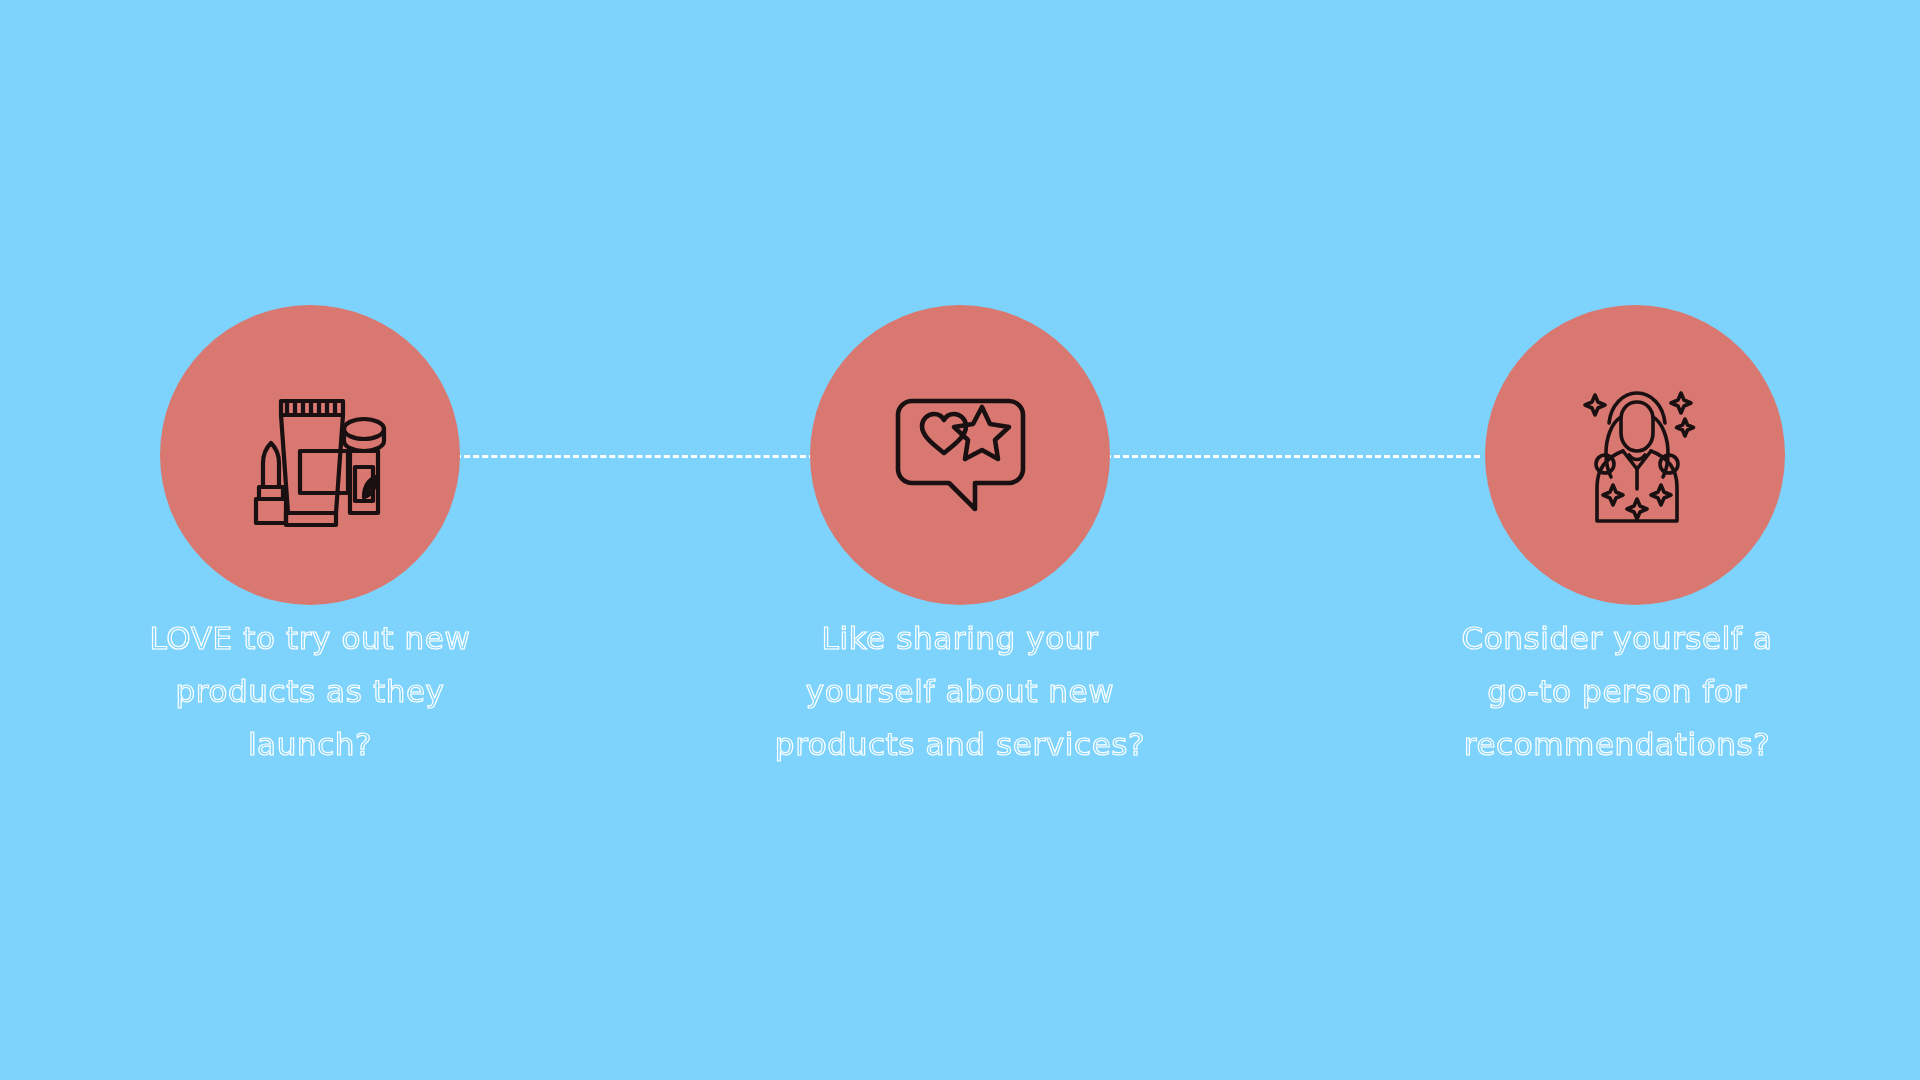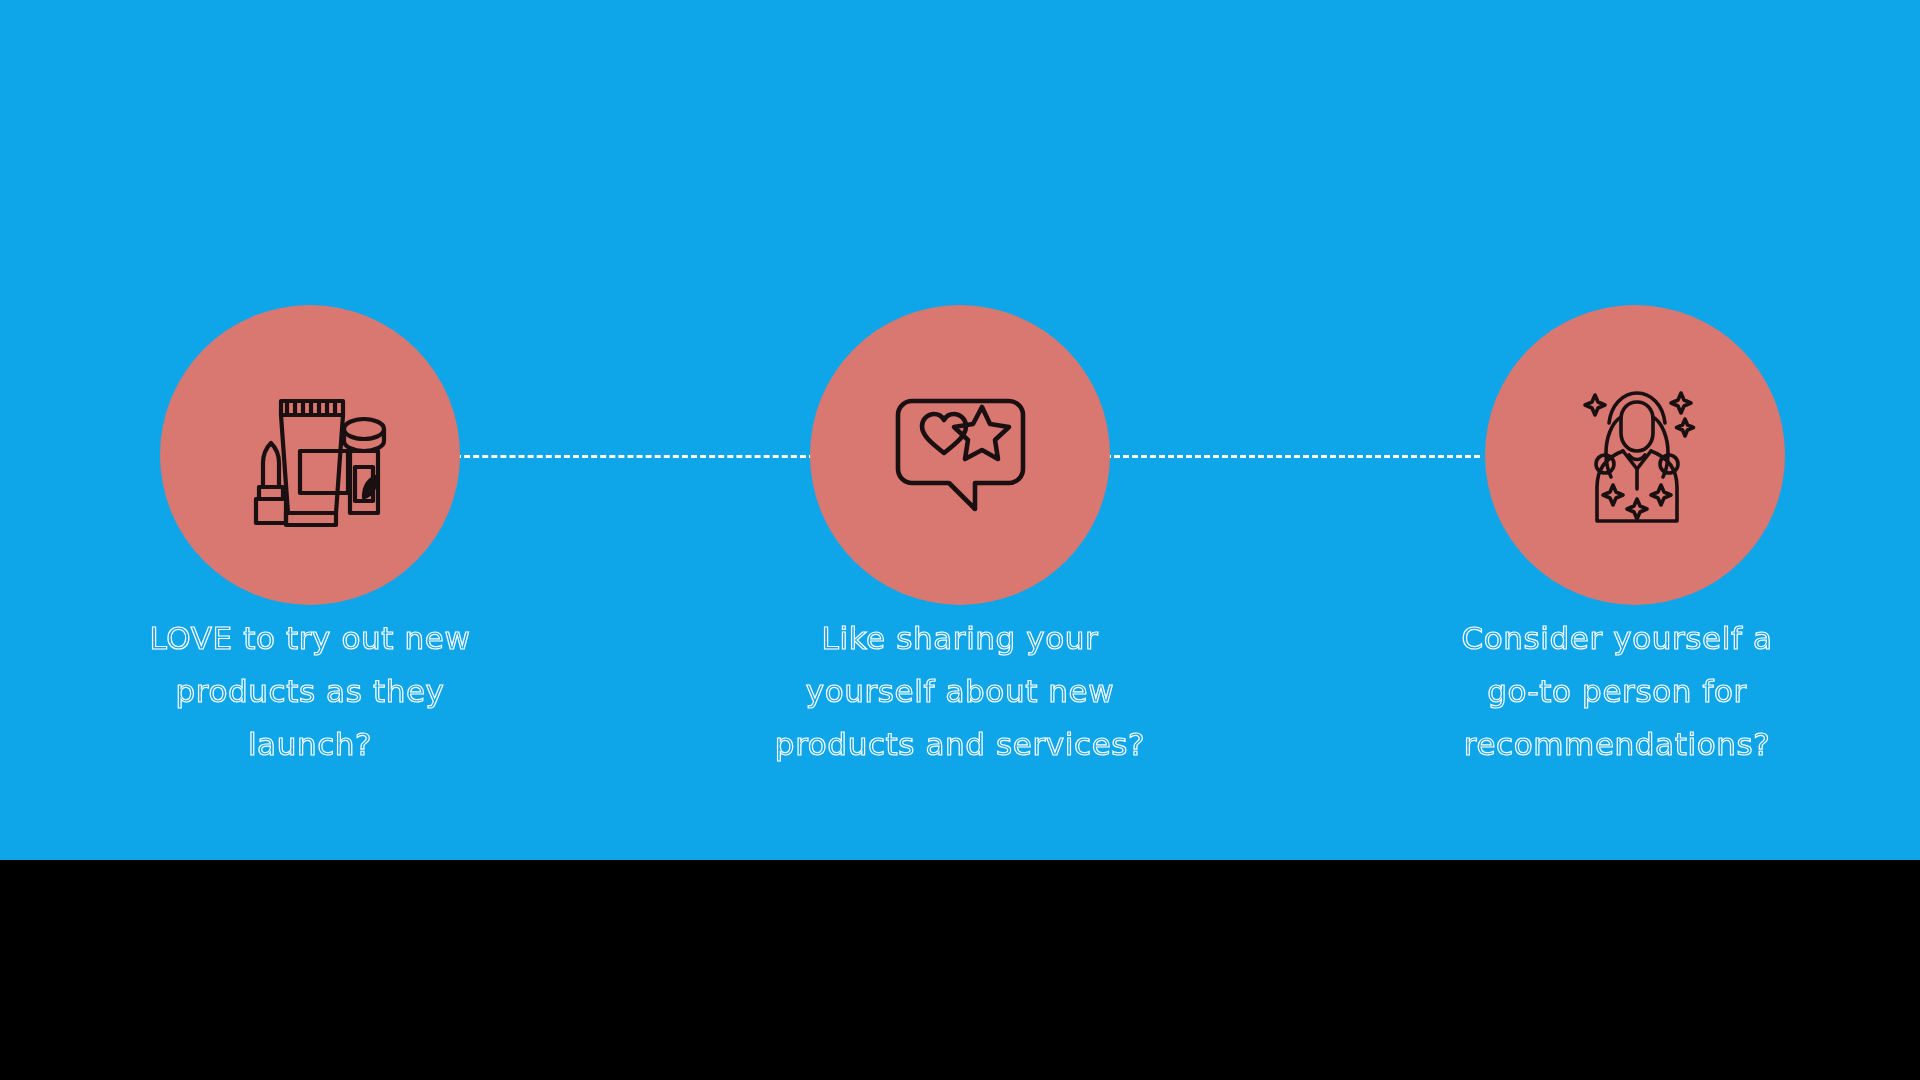--- a/index.html
+++ b/index.html
@@ -12,22 +12,22 @@
     height: 1080px;
     overflow: hidden;
     font-family: "Liberation Sans", sans-serif;
     position: relative;
   }
 
   #stage {
     position: absolute;
     left: 0; top: 0;
     width: 1920px;
-    height: 860px;
-    background: #0ea5e9;
+    height: 1080px;
+    background: #7dd3fc;
   }
 
   
   .connector {
     position: absolute;
     height: 0;
     border-top: 3px dashed #ffffff;
     top: 455px;
   }
   #connector-1 { left: 455px; width: 360px; }

